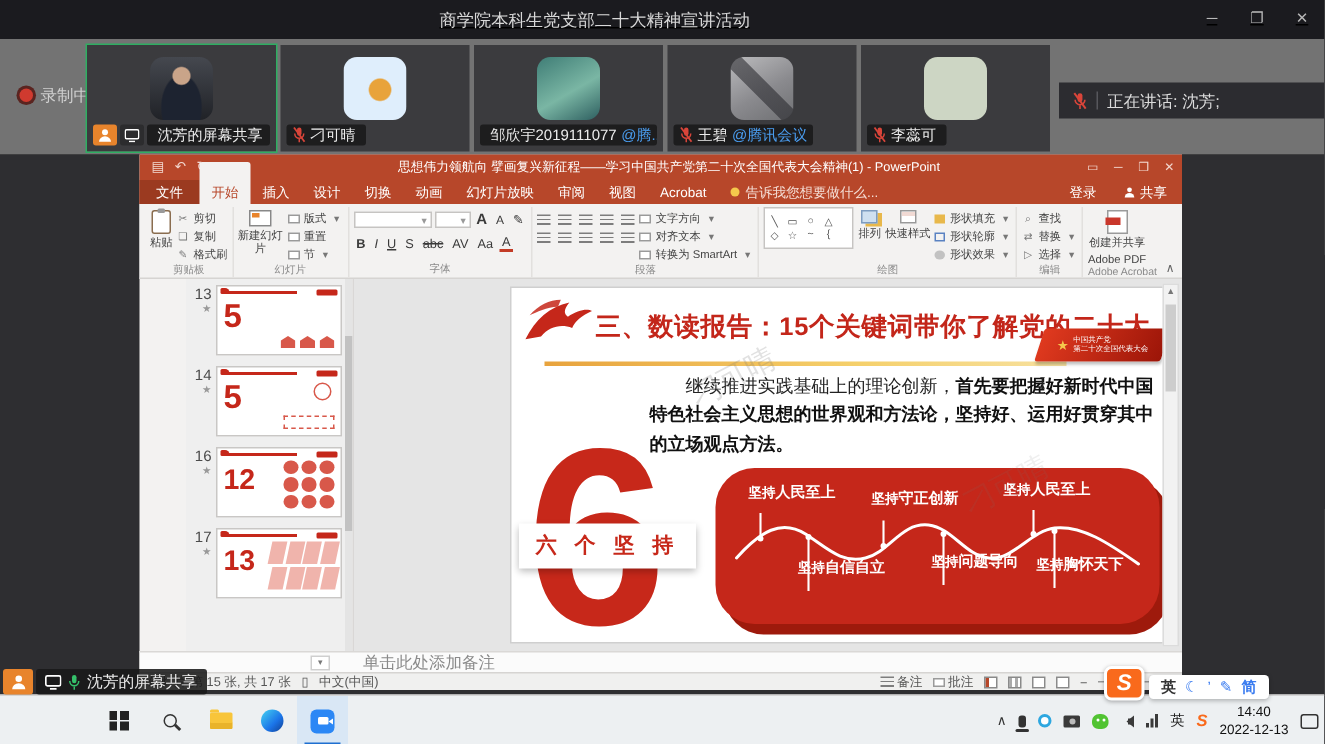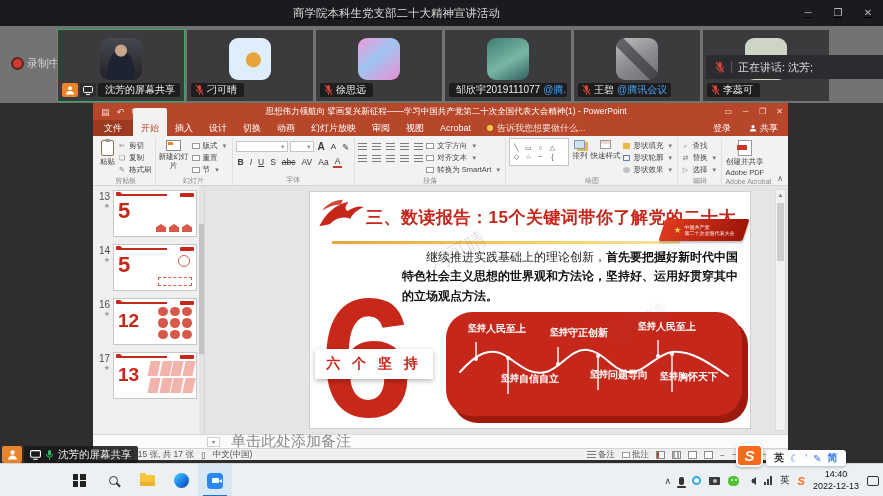--- a/index.html
+++ b/index.html
@@ -79,21 +79,21 @@
   .fbtn.col{border-bottom:2px solid #c33b26;}
   .shapesbox{width:60px;height:28px;background:#fff;border:1px solid #c6c4c2;display:flex;flex-wrap:wrap;align-content:center;padding:1px 2px;gap:1px 4px;font-size:7px;color:#555;}
   .shapesbox span{width:8px;text-align:center;}
   .arr-ic{width:11px;height:9px;background:#cfe0f0;border:1px solid #7d9cc0;box-shadow:3px 2px 0 #e8b84b;margin-bottom:1px;}
   .qs-ic{width:11px;height:9px;background:#fff;border:1px solid #999;box-shadow:inset 0 3px 0 #b7472a33;margin-bottom:1px;}
   .sq{width:7px;height:6px;flex:none;}
   .pdf-ic{width:14px;height:16px;background:#fff;border:1px solid #9a9a9a;position:relative;}
   .pdf-ic:before{content:"";position:absolute;left:-2px;top:4px;width:10px;height:5px;background:#c9372b;}
   .collapse{position:absolute;right:5px;bottom:2px;font-size:8px;color:#666;}
   
-  .pbody{display:flex;height:248px;}
+  .pbody{display:flex;height:248px;padding-left:31px;}
   .thumbs{position:relative;width:112px;background:#efefef;border-right:1px solid #d9d7d6;padding:2px 0 0 2px;overflow:hidden;}
   .titem{display:flex;gap:3px;height:54px;padding:2px 6px 2px 0;}
   .gut{width:15px;display:flex;flex-direction:column;align-items:flex-end;padding-top:1px;}
   .gut b{font-size:10px;color:#4a4a4a;font-weight:normal;}
   .gut span{font-size:7px;color:#999;}
   .thumb{position:relative;width:84px;height:47px;background:#fff;border:1px solid #c9c7c5;overflow:hidden;}
   .titem.sel .thumb{border:2px solid #cf4423;}
   .thumb .mtbar{position:absolute;left:3px;top:3px;width:50px;height:2px;background:#c5271a;}
   .thumb .mflag{position:absolute;left:2px;top:1px;width:6px;height:4px;background:#c5271a;border-radius:1px 3px 1px 1px;}
   .thumb .mchip{position:absolute;right:2px;top:2px;width:14px;height:4px;background:#c5271a;border-radius:1px;}
@@ -135,21 +135,21 @@
   .panel svg{position:absolute;inset:0;}
   .kw{position:absolute;display:flex;line-height:1.15;}
   .kw b{color:#fff;font-size:9px;}
   .kw i{color:#fff;font-size:10px;font-weight:bold;font-style:normal;white-space:nowrap;}
   .kw1{left:22px;top:11px;} .kw2{left:55px;top:61px;} .kw3{left:104px;top:15px;}
   .kw4{left:144px;top:57px;} .kw5{left:192px;top:9px;} .kw6{left:214px;top:59px;}
   .wm{position:absolute;color:rgba(120,120,120,.22);font-size:20px;transform:rotate(-28deg);white-space:nowrap;}
   
   .notes{height:14px;background:#fbfbfb;border-top:1px solid #dad8d6;display:flex;align-items:center;}
   .notes .chv{margin-left:114px;width:13px;height:10px;border:1px solid #cfcfcf;background:#fff;text-align:center;line-height:9px;font-size:6px;color:#777;}
-  .notes span{margin-left:11px;font-size:15px;color:#8a8a8a;}
+  .notes span{margin-left:22px;font-size:11px;color:#8a8a8a;}
   .pstatus{height:12px;background:#f0f0ef;border-top:1px solid #d6d4d2;display:flex;align-items:center;font-size:8.5px;color:#555;padding:0 6px;gap:7px;}
   .pstatus .sp{flex:1;}
   .sbtn{display:flex;align-items:center;gap:2px;}
   .vic{width:9px;height:8px;border:1px solid #8a8a8a;background:#fff;}
   .vic.v1{background:linear-gradient(90deg,#b7472a 30%,#fff 30%);}
   .vic.v2{background:repeating-linear-gradient(90deg,#aaa 0 2px,#fff 2px 4px);}
   .zoomtrack{width:38px;height:1px;background:#9a9a9a;position:relative;}
   .zoomtrack i{position:absolute;left:17px;top:-3px;width:3px;height:7px;background:#666;}
   
   .shareov{position:absolute;left:2px;top:446px;display:flex;align-items:center;gap:2px;z-index:12;}
@@ -254,35 +254,20 @@
                 <path d="M1.5,5 a3,3.2 0 0 0 6,0" fill="none" stroke="#d9453a"></path>
                 <line x1="4.5" y1="8.6" x2="4.5" y2="10.8" stroke="#d9453a"></line>
                 <line x1="1" y1="1" x2="8" y2="10.5" stroke="#d9453a" stroke-width="1.2"></line>
               </svg>
           <b>刁可晴</b>
               <span class="sfx"></span>
         </span>
           </div>
       </div>
 
-      <div class="tile">
-        <div class="avatar av3"></div>
-        <div class="namebar">
-            <span class="nlabel">
-          <svg width="9" height="12" viewBox="0 0 9 12">
-                <rect x="3" y="1" width="3" height="5.5" rx="1.5" fill="#d9453a"></rect>
-                <path d="M1.5,5 a3,3.2 0 0 0 6,0" fill="none" stroke="#d9453a"></path>
-                <line x1="4.5" y1="8.6" x2="4.5" y2="10.8" stroke="#d9453a"></line>
-                <line x1="1" y1="1" x2="8" y2="10.5" stroke="#d9453a" stroke-width="1.2"></line>
-              </svg>
-          <b>徐思远</b>
-              <span class="sfx"></span>
-        </span>
-          </div>
-      </div>
 
       <div class="tile">
         <div class="avatar av4"></div>
         <div class="namebar">
             <span class="nlabel">
           <svg width="9" height="12" viewBox="0 0 9 12">
                 <rect x="3" y="1" width="3" height="5.5" rx="1.5" fill="#d9453a"></rect>
                 <path d="M1.5,5 a3,3.2 0 0 0 6,0" fill="none" stroke="#d9453a"></path>
                 <line x1="4.5" y1="8.6" x2="4.5" y2="10.8" stroke="#d9453a"></line>
                 <line x1="1" y1="1" x2="8" y2="10.5" stroke="#d9453a" stroke-width="1.2"></line>

